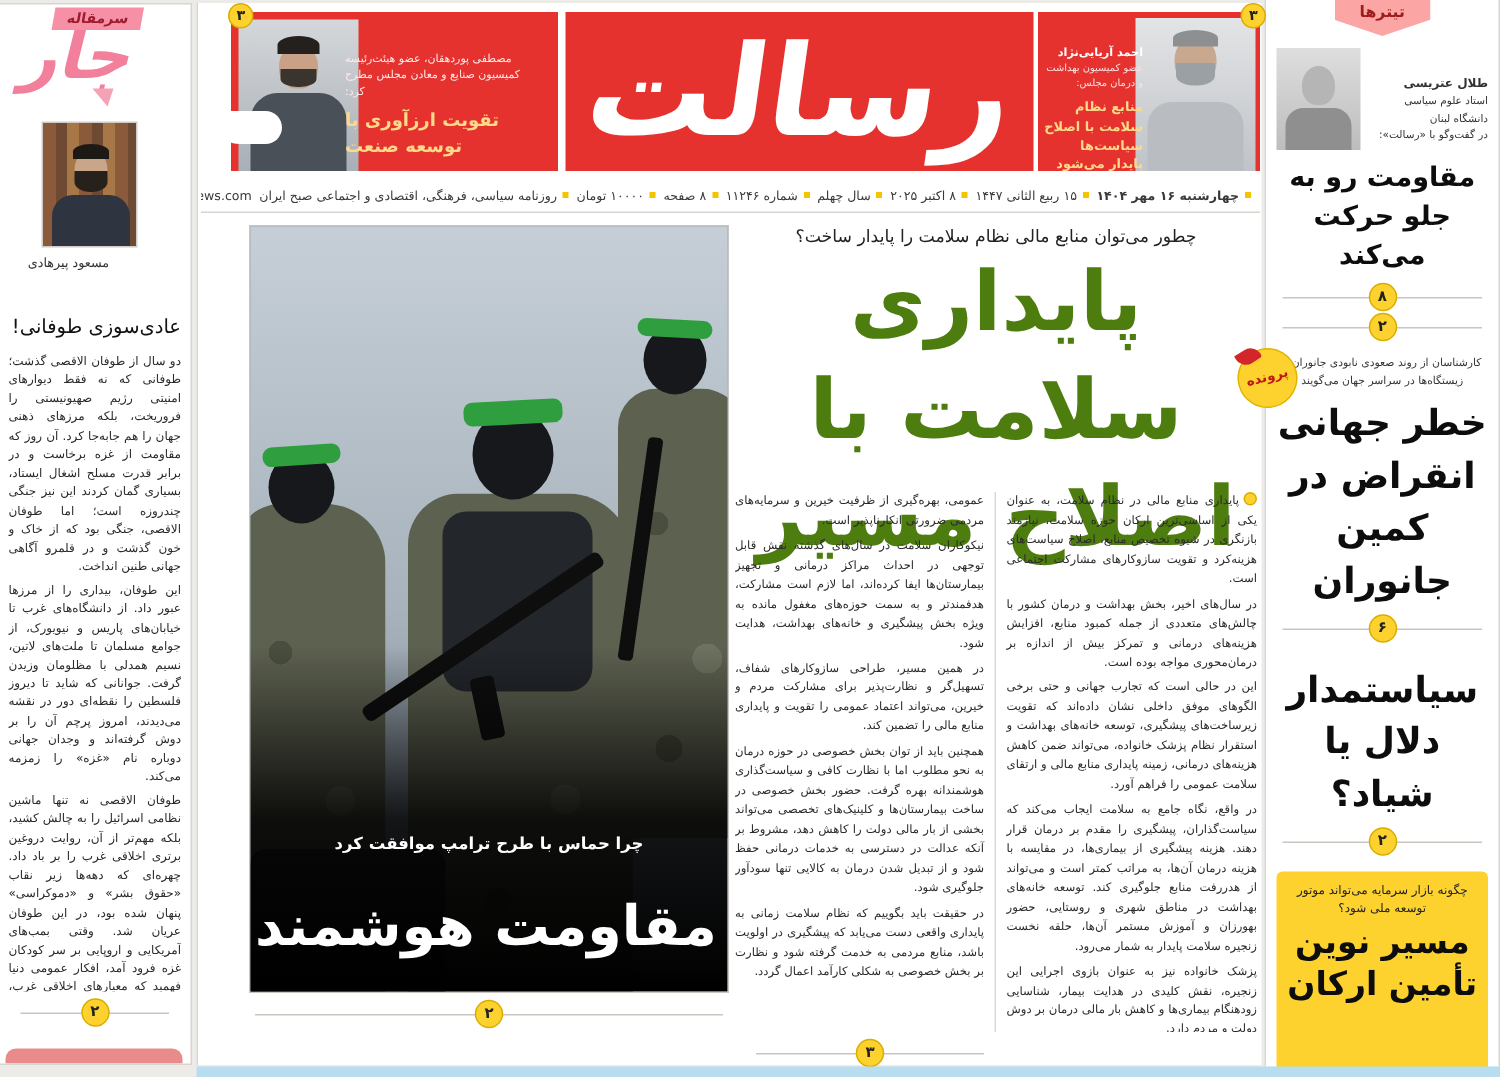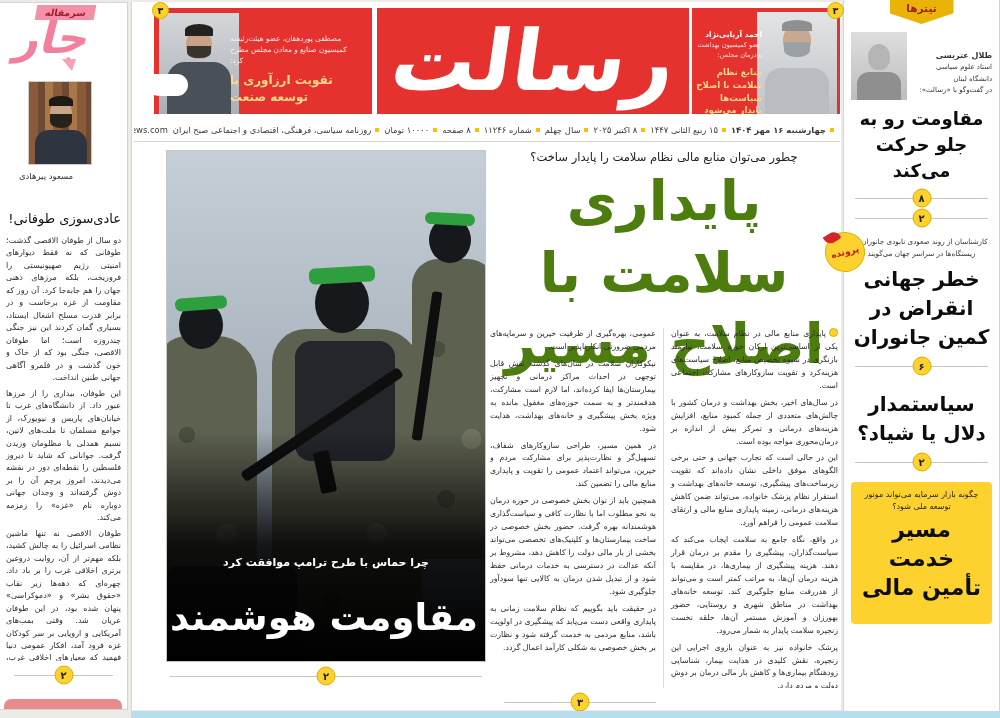--- a/index.html
+++ b/index.html
@@ -101,30 +101,30 @@
   #article .cols{position:absolute;left:0;right:0;top:168px;height:372px;display:flex;overflow:hidden;}
   #article .col{width:50%;font-size:7.8px;line-height:1.66;text-align:justify;color:#2b2b2b;overflow:hidden;margin-top:12px;}
   #article .col p{margin:0 0 4px 0;}
   #article .col1{padding-left:7px;}
   #article .col2{border-right:1px solid #ddd9d3;padding-right:7px;}
   .p-bullet{display:inline-block;width:9px;height:9px;border-radius:50%;background:#fdd22f;border:1px solid #d9ae00;margin-left:3px;vertical-align:-1px;}
   #article-ref{position:absolute;left:10px;top:544px;width:160px;}
 
   
   #sidebar{left:843px;top:0;width:157px;height:711px;border-right:1px solid #d8d5d0;border-left:1px solid #d8d5d0;padding:0 7px;overflow:visible;}
-  .titr-tab{position:absolute;left:50%;top:0;transform:translateX(-50%);width:64px;height:24px;background:#eab308;
+  .titr-tab{position:absolute;left:50%;top:0;transform:translateX(-50%);width:64px;height:24px;background:#fca5a5;
     clip-path:polygon(0 0,100% 0,100% 55%,50% 100%,0 55%);text-align:center;font-size:10.5px;font-weight:bold;color:#9e1c1c;line-height:17px;}
   .sb-credit{display:flex;gap:5px;margin-top:32px;align-items:flex-end;}
   .sb-credit .ctxt{flex:1;text-align:right;font-size:7px;color:#333;line-height:1.6;padding-bottom:4px;}
   .sb-credit .cname{font-weight:bold;font-size:8px;}
   .sb-photo{width:56px;height:68px;background:linear-gradient(180deg,#dedede,#bdbdbd);position:relative;flex:none;}
   .sb-photo .torso{position:absolute;left:6px;bottom:0;width:44px;height:28px;background:#8f8f8f;border-radius:12px 12px 0 0;}
   .sb-photo .head{position:absolute;left:17px;top:12px;width:22px;height:26px;background:#b5b5b5;border-radius:50% 50% 44% 44%;}
   .sb-hl{font-size:18px;font-weight:800;color:#0d0d0d;text-align:center;line-height:1.45;margin:6px 0 4px;}
-  .sb-hl.big{font-size:20px;}
+  .sb-hl.big{font-size:24px;}
   .sb-kicker{font-size:7.2px;color:#333;text-align:center;line-height:1.6;margin-top:8px;}
   .sb-item{position:relative;}
   .parvandeh{position:absolute;left:-26px;top:-4px;width:40px;height:40px;border-radius:50%;background:#fdd22f;
     border:1px solid #e0b400;z-index:6;display:flex;align-items:center;justify-content:center;
     font-size:9px;font-weight:bold;color:#c21717;transform:rotate(-14deg);}
   .parvandeh::before{content:"";position:absolute;left:2px;top:-3px;width:16px;height:10px;background:#d2262b;border-radius:0 8px 2px 8px;transform:rotate(-18deg);}
   .ybox{position:relative;margin-top:10px;background:#fdd22f;border-radius:4px;padding:7px 6px 2px;height:142px;overflow:hidden;}
   .ybox .yk{font-size:8px;color:#222;text-align:center;line-height:1.5;}
   .ybox .yh{font-size:22px;font-weight:900;color:#0d0d0d;text-align:center;line-height:1.3;margin-top:3px;}
 
@@ -304,19 +304,19 @@
     <div class="sb-item">
       <div class="sb-hl big" style="margin-top:14px;">سیاستمدار دلال یا شیاد؟</div>
       <div class="sref">
         <span class="line"></span>
         <span class="circ">۲</span>
       </div>
     </div>
 
     <div class="ybox">
       <div class="yk">چگونه بازار سرمایه می‌تواند موتور توسعه ملی شود؟</div>
-      <div class="yh">مسیر خدمت تأمین مالی</div>
+      <div class="yh">مسیر نوین تأمین ارکان</div>
 
     </div>
   </div>
 
   <div id="bottom-bar"></div>
 </div>
 
 </body></html>

